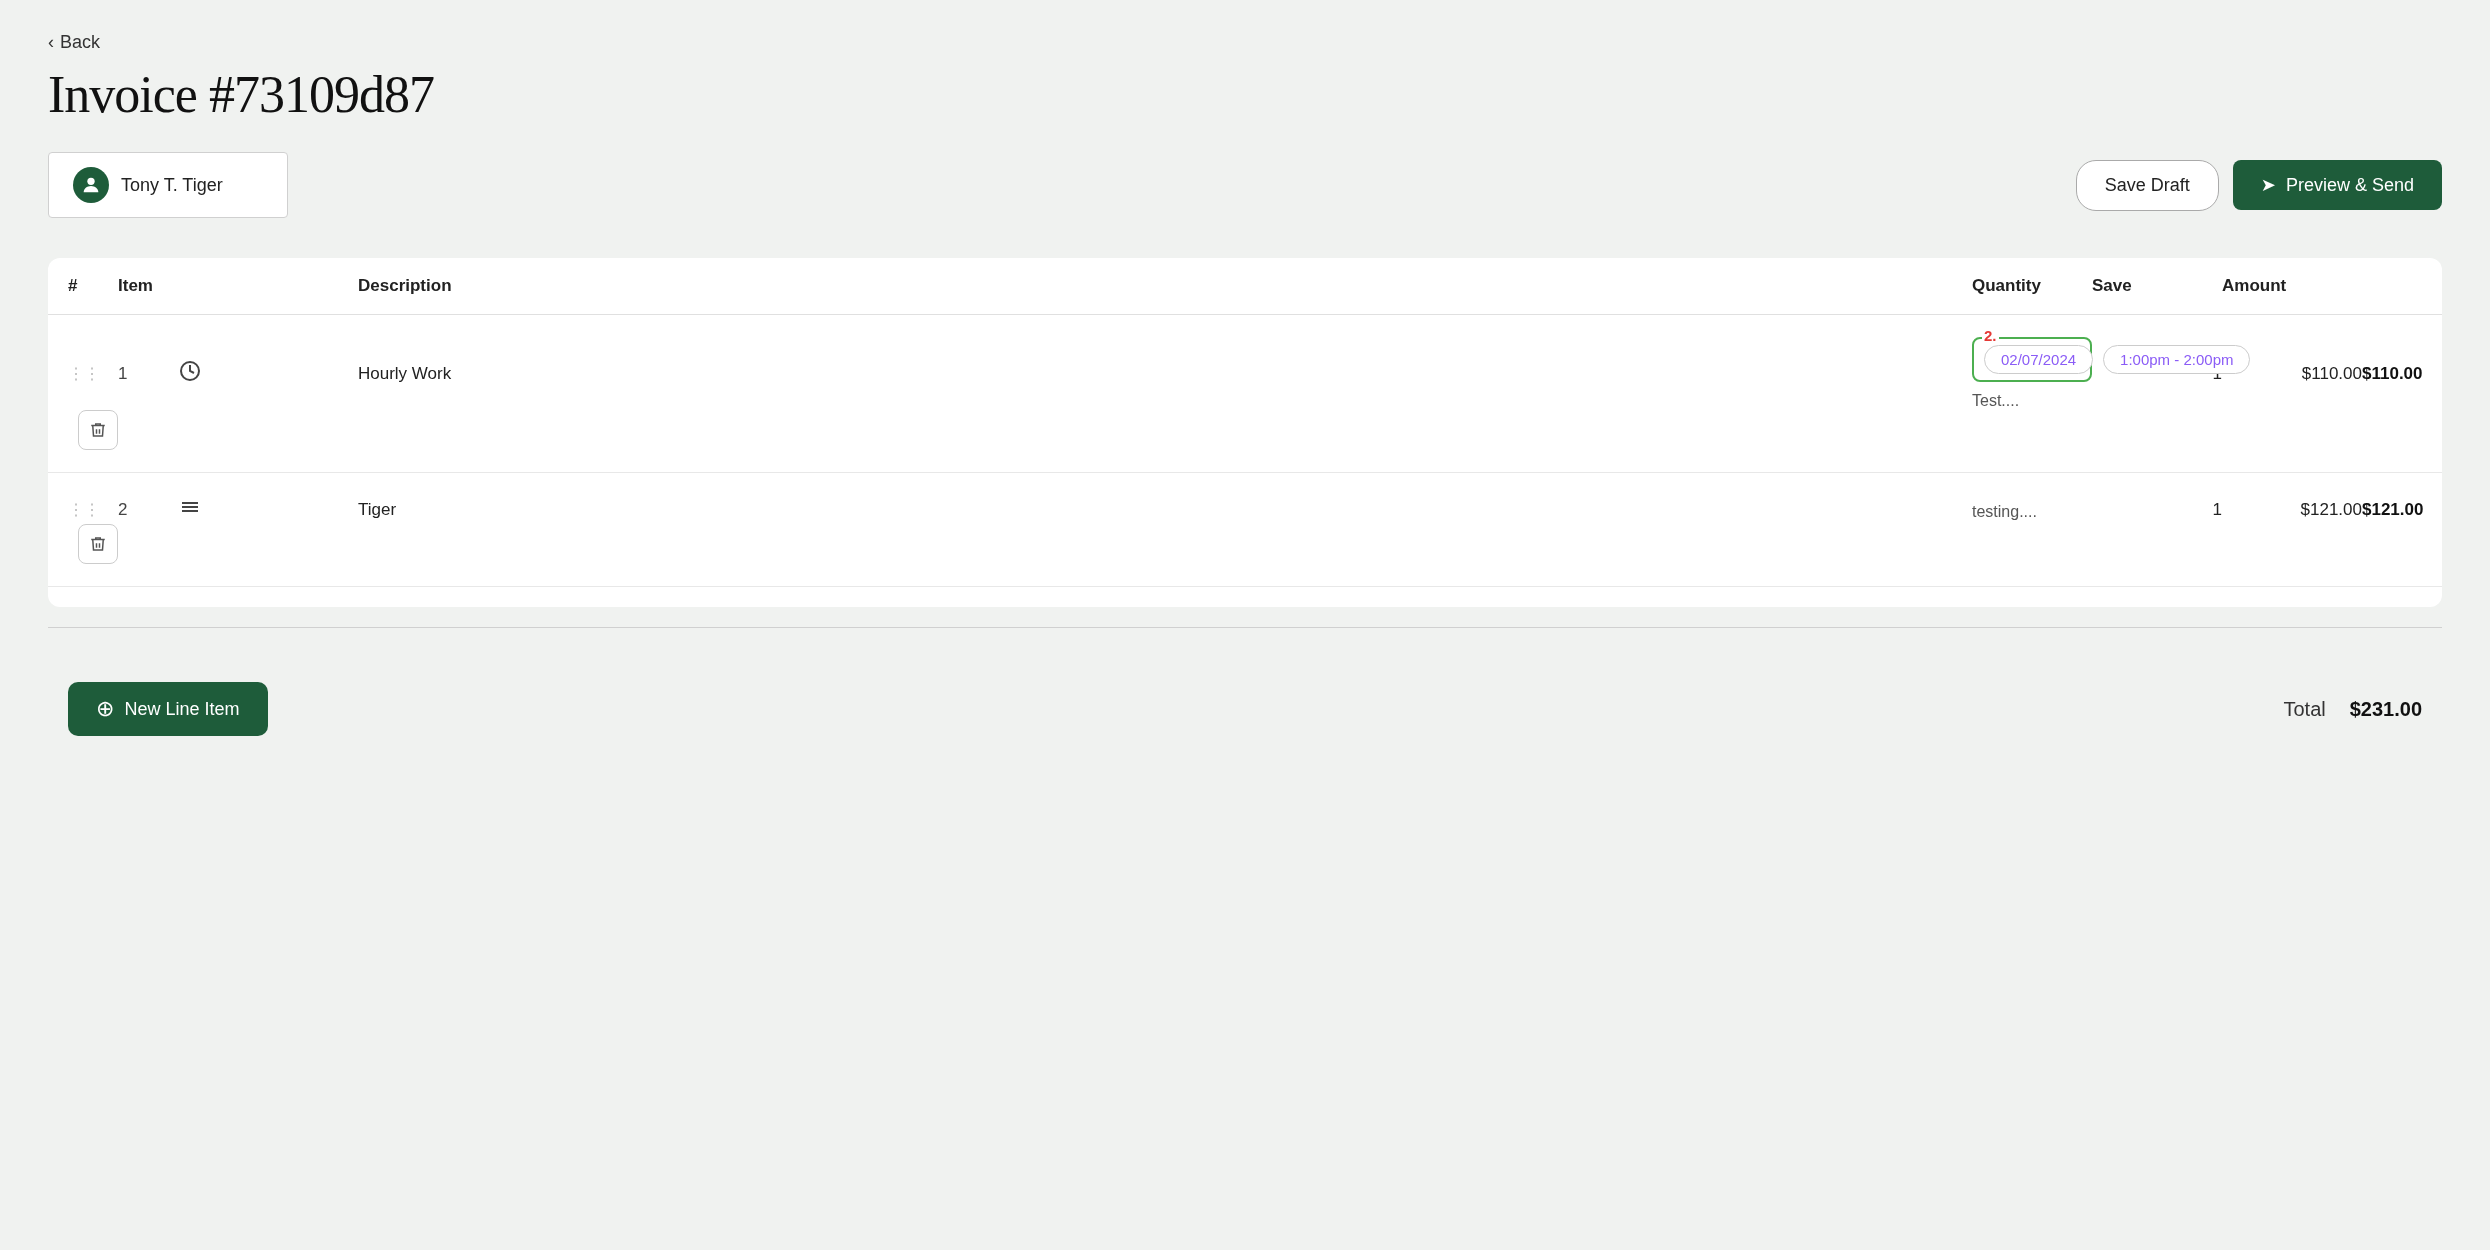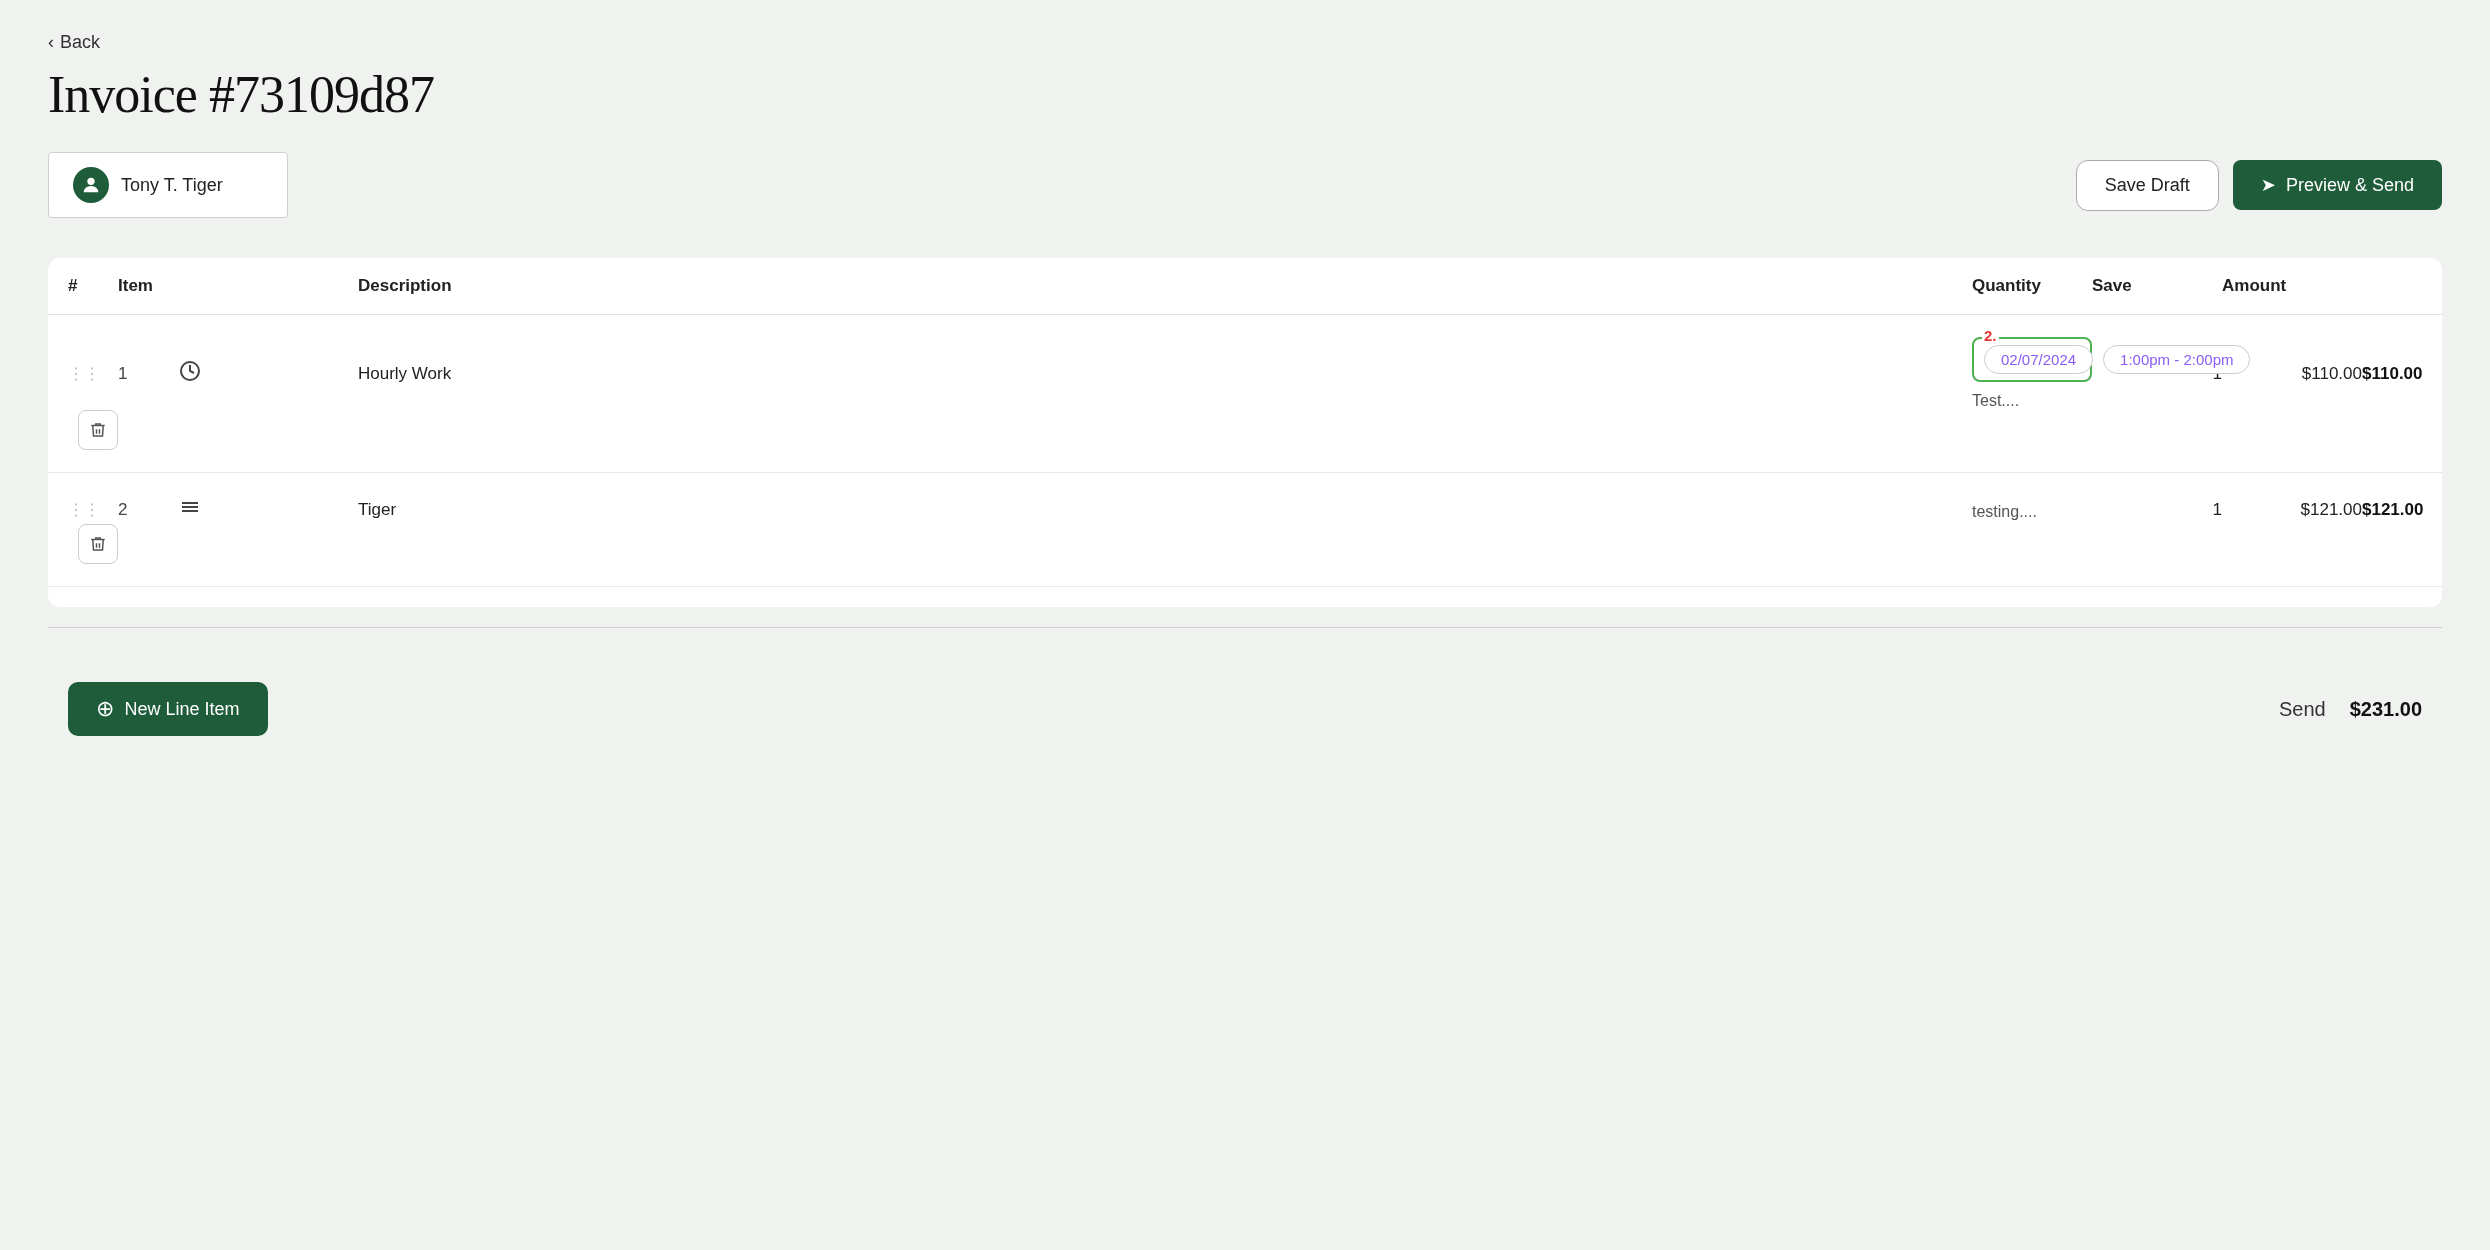--- a/index.html
+++ b/index.html
@@ -63,21 +63,21 @@
       font-weight: 400;
     }
     .header-buttons {
       display: flex;
       gap: 14px;
       align-items: center;
     }
     .btn-save-draft {
       border: 1.5px solid #aaa;
       background: #fff;
-      border-radius: 12px;
+      border-radius: 20px;
       padding: 14px 28px;
       font-size: 18px;
       color: #222;
       cursor: pointer;
       font-weight: 400;
     }
     .btn-preview-send {
       border: none;
       background: #1e5c3a;
       border-radius: 8px;
@@ -354,16 +354,16 @@
 </div>
 
 <div style="border-top: 1.5px solid #d0d0d0; margin-bottom: 24px;"></div>
 
 <div class="footer-row">
   <button class="btn-new-line">
     <span class="plus-icon">⊕</span>
     <span>New Line Item</span>
   </button>
   <div class="total-row">
-    <span class="total-label">Send</span>
+    <span class="total-label">Total</span>
     <span class="total-value">$231.00</span>
   </div>
 </div>
 
 </body></html>

